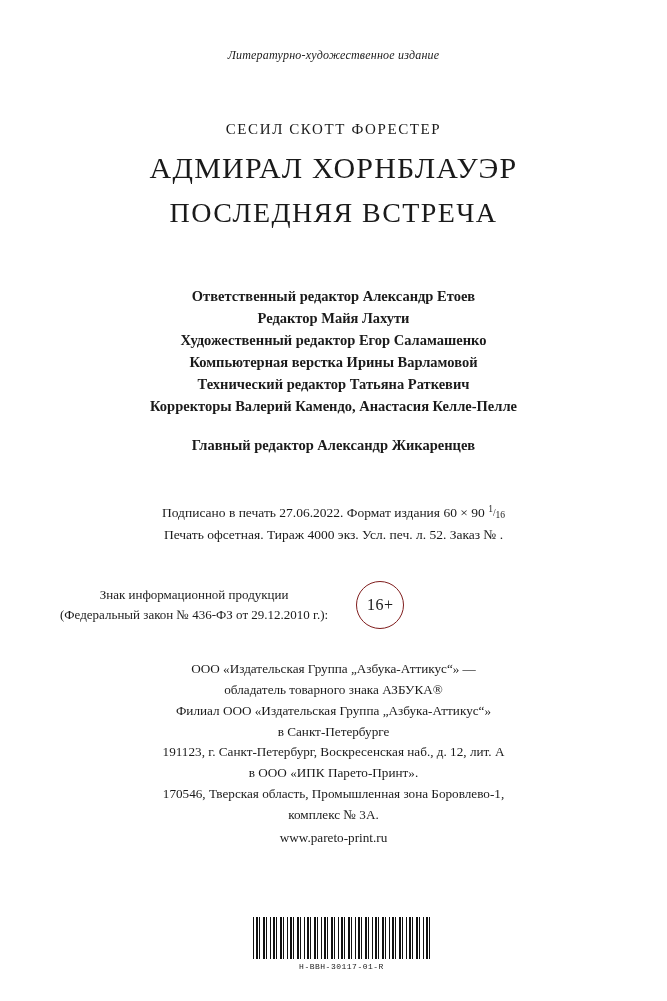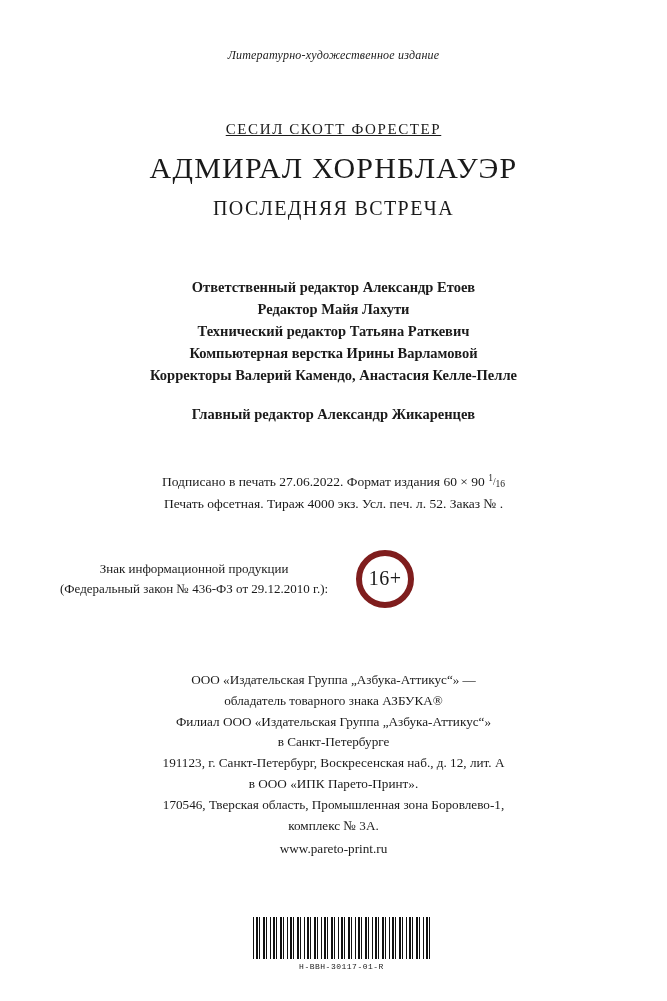--- a/index.html
+++ b/index.html
@@ -29,31 +29,30 @@
     font-style: italic;
     font-size: 12px;
     letter-spacing: 0.2px;
   }
 
   .author {
     margin-top: 58px;
     font-size: 15px;
     letter-spacing: 1.6px;
     text-transform: uppercase;
-    text-decoration: underline;
   }
   .book-title {
     margin-top: 13px;
     font-size: 30px;
     letter-spacing: 1.2px;
     text-transform: uppercase;
   }
   .book-subtitle {
     margin-top: 12px;
-    font-size: 20px;
+    font-size: 28px;
     letter-spacing: 1.4px;
     text-transform: uppercase;
   }
 
   .credits {
     margin-top: 56px;
     font-size: 14.5px;
     line-height: 1.52;
     font-weight: bold;
   }
@@ -85,32 +84,32 @@
     gap: 28px;
   }
   .age-text {
     font-size: 13px;
     line-height: 1.5;
     text-align: center;
   }
   .age-badge {
     width: 46px;
     height: 46px;
-    border: 6px solid #7f1d1d;
+    border: 1px solid #7f1d1d;
     border-radius: 50%;
     display: flex;
     align-items: center;
     justify-content: center;
-    font-size: 20px;
+    font-size: 16px;
     letter-spacing: 0.5px;
     flex: 0 0 auto;
   }
 
   .publisher {
-    margin-top: 62px;
+    margin-top: 30px;
     font-size: 13.2px;
     line-height: 1.58;
   }
   .publisher .site { margin-top: 2px; }
 
   .barcode-wrap {
     position: absolute;
     left: 16px;
     right: 0;
     bottom: 78px;
@@ -147,22 +146,23 @@
 
   <div class="title-block center">
     <div class="author">СЕСИЛ СКОТТ ФОРЕСТЕР</div>
     <div class="book-title">АДМИРАЛ ХОРНБЛАУЭР</div>
     <div class="book-subtitle">ПОСЛЕДНЯЯ ВСТРЕЧА</div>
   </div>
 
   <div class="credits center">
     <div class="row">Ответственный редактор Александр Етоев</div>
     <div class="row">Редактор Майя Лахути</div>
+    <div class="row">Художественный редактор Егор Саламашенко</div>
+    <div class="row">Компьютерная верстка Ирины Варламовой</div>
     <div class="row">Технический редактор Татьяна Раткевич</div>
-    <div class="row">Компьютерная верстка Ирины Варламовой</div>
     <div class="row">Корректоры Валерий Камендо, Анастасия Келле-Пелле</div>
     <div class="row chief">Главный редактор Александр Жикаренцев</div>
   </div>
 
   <div class="print-info center">
     <div>
       <span>Подписано в печать 27.06.2022. Формат издания 60 × 90 </span><span class="frac"><sup>1</sup>/<sub>16</sub></span>
     </div>
     <div>
       <span>Печать офсетная. Тираж 4000 экз. Усл. печ. л. 52. Заказ №</span>

